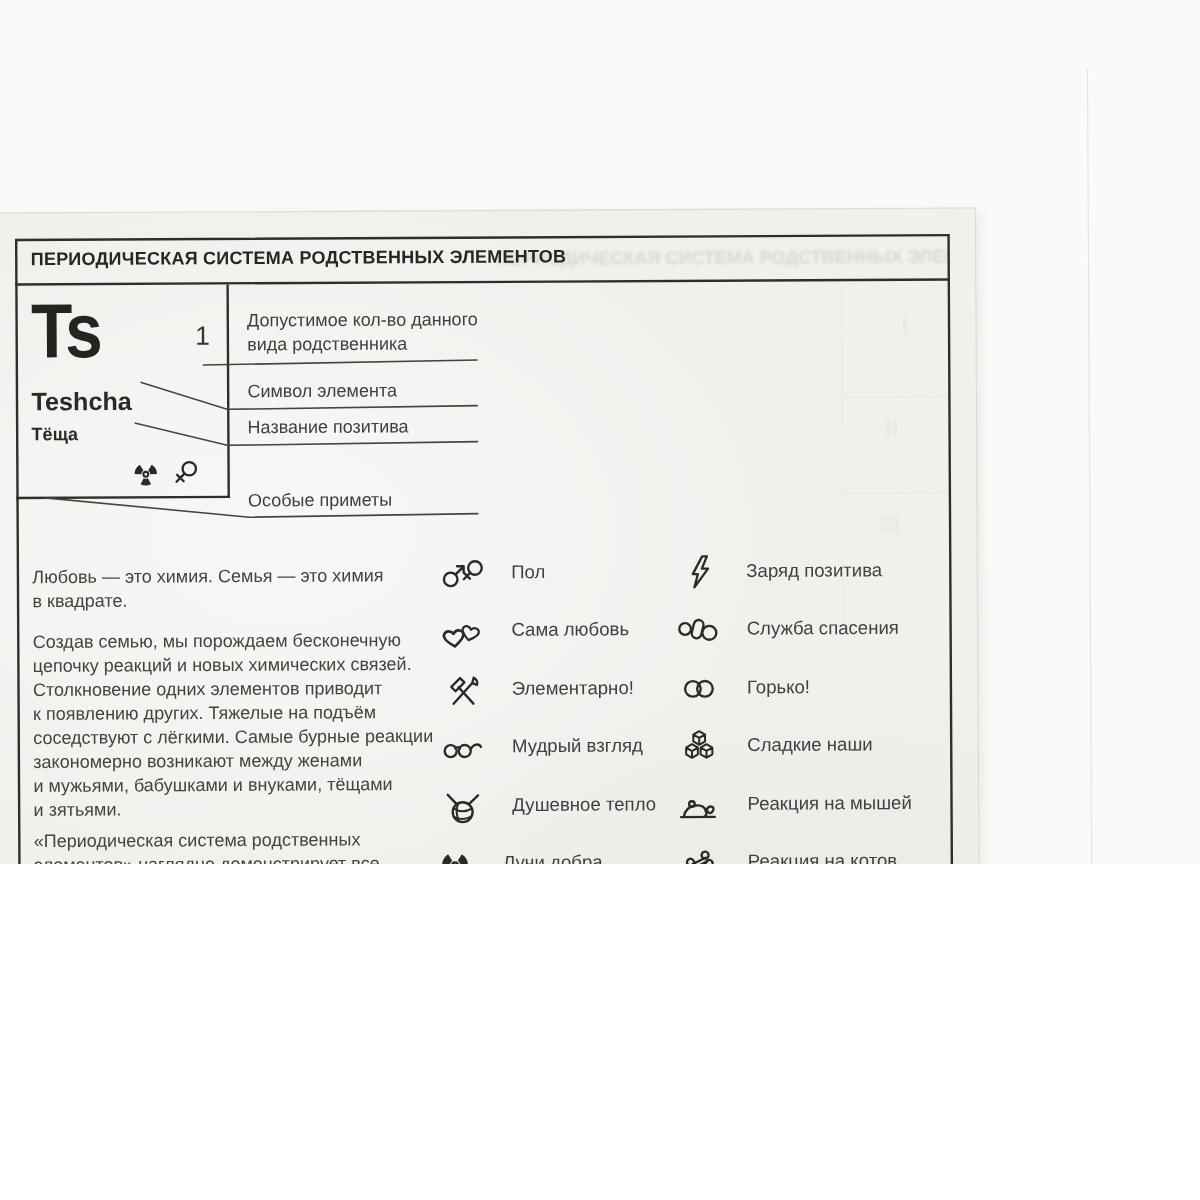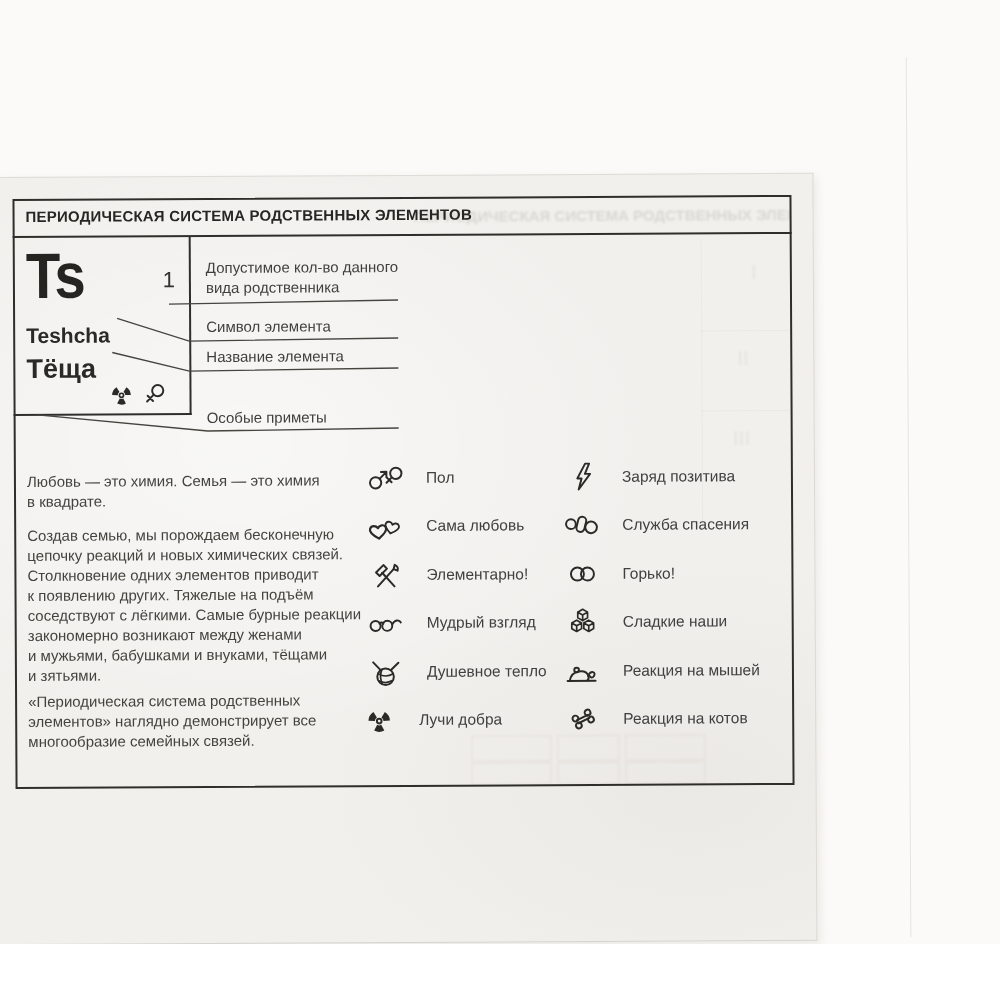--- a/index.html
+++ b/index.html
@@ -1,32 +1,32 @@
 <!DOCTYPE html>
 <html><head>
 <meta charset="utf-8">
 <style>
   html,body{margin:0;padding:0;}
   body{font-family:"Liberation Sans","DejaVu Sans",sans-serif;}
-  .photo{position:relative;width:1000px;height:944px;overflow:hidden;background:#fbfaf8;}
+  .photo{position:relative;width:1000px;height:720px;overflow:hidden;background:#fbfaf8;}
   .sheet-rot{position:absolute;left:0;top:0;width:1000px;height:1000px;transform:rotate(-0.3deg);transform-origin:400px 490px;}
   .back-edge-line{position:absolute;left:908px;top:60px;width:1px;height:880px;background:#e6e4e0;}
   .card-sheet{position:absolute;left:-12px;top:175px;width:826px;height:766px;background:#f1f0ed;
     background-image:radial-gradient(ellipse 600px 420px at 30% 35%, rgba(255,255,255,.5), rgba(255,255,255,0) 70%),
                      radial-gradient(ellipse 500px 300px at 85% 80%, rgba(196,192,184,.14), rgba(196,192,184,0) 75%);
     border-top:1px solid #dedcd7;border-right:1px solid #dcdad5;border-bottom:1px solid #d6d4cf;
     box-shadow:3px 4px 10px rgba(90,86,80,.10);}
   .outer-rect{position:absolute;left:14px;top:197px;width:779px;height:590px;box-sizing:border-box;border:2px solid #2f2e2b;}
   .title-bar{position:absolute;left:14px;top:197px;width:779px;height:39px;box-sizing:border-box;border-bottom:2px solid #2f2e2b;}
   .title-text{position:absolute;left:13px;top:9px;font-size:15px;font-weight:bold;letter-spacing:.2px;color:#272623;white-space:nowrap;}
   .ts-box{position:absolute;left:14px;top:236px;width:178px;height:178px;box-sizing:border-box;border-right:2px solid #2f2e2b;border-bottom:2px solid #2f2e2b;}
   .ts-symbol{position:absolute;left:13px;top:6px;font-size:64px;font-weight:bold;color:#252420;line-height:1;letter-spacing:-2px;transform:scaleX(.88);transform-origin:left top;}
   .ts-count{position:absolute;right:14px;top:30px;font-size:22px;color:#33322e;}
   .ts-latin{position:absolute;left:13px;top:86px;font-size:21px;font-weight:bold;color:#2a2926;}
-  .ts-cyr{position:absolute;left:13px;top:116px;font-size:27px;font-weight:bold;color:#2a2926;}
+  .ts-cyr{position:absolute;left:13px;top:116px;font-size:15px;font-weight:bold;color:#2a2926;}
   .ts-icons{position:absolute;right:22px;bottom:5px;display:flex;align-items:flex-end;gap:7px;}
   .ann{position:absolute;font-size:15px;line-height:20px;color:#413f3b;white-space:pre-line;}
   .paras{position:absolute;left:27px;width:342px;font-size:15px;line-height:20px;color:#45433e;white-space:pre-line;}
   .lrow{position:absolute;height:44px;display:flex;align-items:center;}
   .licon{width:52px;display:flex;justify-content:center;align-items:center;}
   .llabel{margin-left:14px;font-size:15.5px;color:#404040;white-space:nowrap;}
   svg.sk{stroke:#2b2a27;stroke-width:2.1;fill:none;stroke-linecap:round;stroke-linejoin:round;}
   svg.sk .fillpart{fill:#2b2a27;stroke:none;}
   svg.sk .thin{stroke-width:1.8;}
   .connector-svg{position:absolute;left:0;top:0;pointer-events:none;}
@@ -89,21 +89,21 @@
         <path d="M170 303 L399 300"></path>
         <path d="M118 317 L190 340 L399 338"></path>
         <path d="M113 351 L190 370 L399 368"></path>
         <path d="M38 413 L208 430 L399 428"></path>
       </g>
     </svg>
 
     <div class="ann" style="left:207px;top:257px;width:210px;">Допустимое кол-во данного
 вида родственника</div>
     <div class="ann" style="left:207px;top:316px;">Символ элемента</div>
-    <div class="ann" style="left:207px;top:346px;">Название элемента</div>
+    <div class="ann" style="left:207px;top:346px;">Название позитива</div>
     <div class="ann" style="left:207px;top:407px;">Особые приметы</div>
 
     <div class="paras" style="top:470px;">Любовь — это химия. Семья — это химия
 в квадрате.</div>
     <div class="paras" style="top:524px;">Создав семью, мы порождаем бесконечную
 цепочку реакций и новых химических связей.
 Столкновение одних элементов приводит
 к появлению других. Тяжелые на подъём
 соседствуют с лёгкими. Самые бурные реакции
 закономерно возникают между женами

